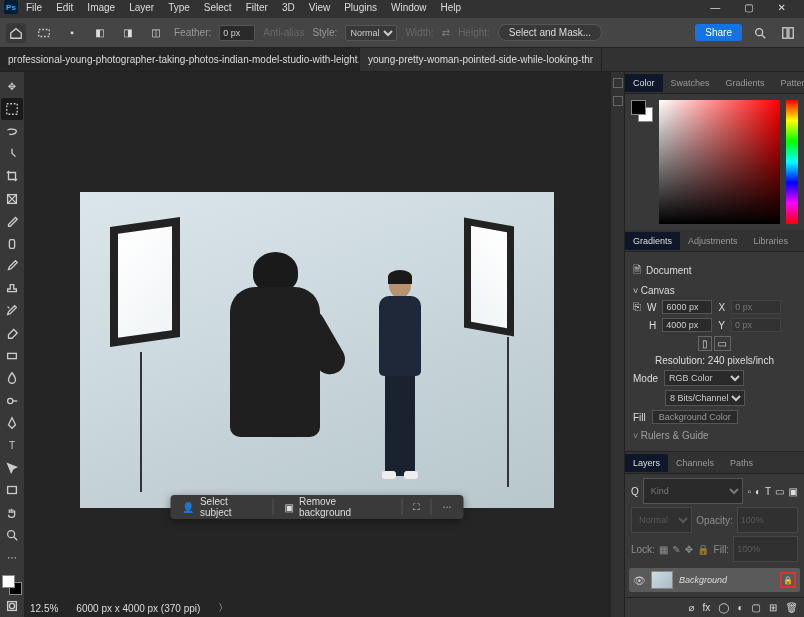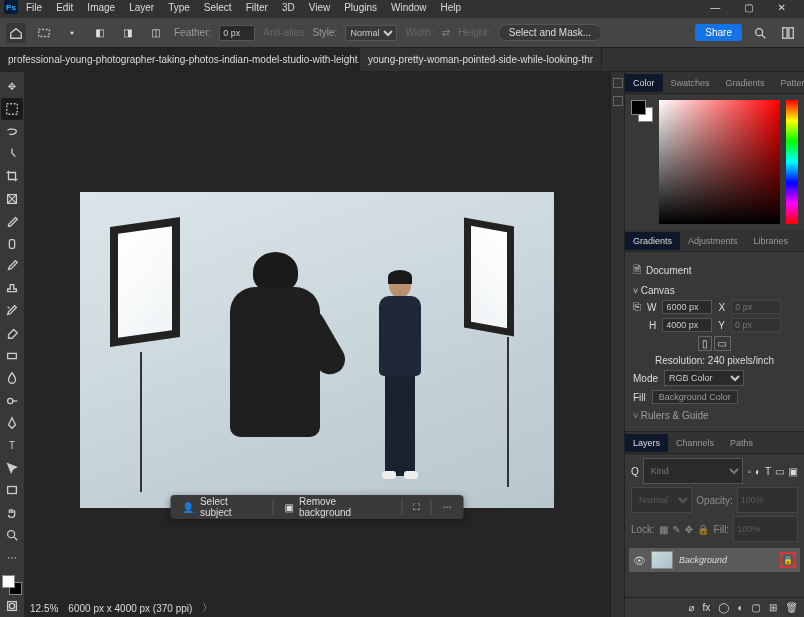--- a/index.html
+++ b/index.html
@@ -42,21 +42,21 @@
 .model .head{width:22px;height:26px;background:#b8926e;border-radius:50%;margin:0 auto}
 .model .hair{width:24px;height:14px;background:#1a1a1a;border-radius:50% 50% 0 0;margin:-28px auto 0}
 .model .torso{width:42px;height:80px;background:#1e2838;border-radius:10px 10px 5px 5px;margin:12px auto 0}
 .model .arms{position:absolute;top:45px;left:10px;width:40px;height:15px;background:#1e2838;border-radius:8px}
 .model .legs{width:30px;height:100px;background:#1a2230;margin:0 auto;border-radius:0 0 5px 5px}
 .model .shoes{display:flex;justify-content:space-between;width:36px;margin:-5px auto 0}
 .model .shoes div{width:14px;height:8px;background:#eee;border-radius:3px}
 .quickbar{position:absolute;bottom:98px;left:50%;transform:translateX(-50%);background:#3a3a3a;border-radius:4px;display:flex;align-items:center;height:24px;gap:1px;padding:0 2px;box-shadow:0 2px 8px rgba(0,0,0,.4)}
 .quickbar .qbtn{padding:0 10px;height:20px;display:flex;align-items:center;gap:5px;font-size:9px;border-radius:2px}
 .quickbar .sep{width:1px;height:16px;background:#555}
-.statusbar{position:absolute;bottom:0;left:0;height:18px;display:flex;align-items:center;padding:0 6px;gap:10px;font-size:9px;color:#aaa}
+.statusbar{position:absolute;bottom:0;left:0;height:18px;display:flex;align-items:center;padding:0 6px;gap:18px;font-size:9px;color:#aaa}
 .collapse-strip{width:14px;background:#323232;border-left:1px solid #222;display:flex;flex-direction:column;align-items:center;padding-top:6px;gap:8px}
 .collapse-strip div{width:10px;height:10px;border:1px solid #666}
 .panels{width:180px;background:#383838;display:flex;flex-direction:column;border-left:1px solid #222}
 .panel-tabs{height:22px;display:flex;align-items:center;gap:0;background:#323232;border-bottom:1px solid #222}
 .panel-tabs span{padding:4px 8px;font-size:9px;color:#999}
 .panel-tabs span.active{background:#0f172a;color:#ddd}
 .color-panel{padding:6px;display:flex;gap:6px}
 .color-swatch-pair{position:relative;width:22px;height:22px}
 .color-swatch-pair .f{position:absolute;width:15px;height:15px;background:#000;border:1px solid #888;top:0;left:0}
 .color-swatch-pair .b{position:absolute;width:15px;height:15px;background:#fff;border:1px solid #888;bottom:0;right:0}
@@ -369,20 +369,24 @@
           <span style="border:1px solid #666;padding:1px 3px">▭</span>
         </div>
       <div class="row" style="justify-content:center">
           <span>Resolution: 240 pixels/inch</span>
         </div>
       <div class="row">
           <span>Mode</span>
           <select><option>RGB Color</option></select>
         </div>
       <div class="row">
+          <span style="width:26px"></span>
+          <select><option>8 Bits/Channel</option></select>
+        </div>
+      <div class="row">
           <span>Fill</span>
           <button style="background:#2a2a2a;border:1px solid #555;padding:1px 6px;color:#999;font-size:9px">Background Color</button>
         </div>
       <div class="section-title" style="opacity:.6">˅ <span>Rulers &amp; Guide</span></div>
     </div>
 
     <div class="layers-panel">
       <div class="panel-tabs">
         <span class="active">Layers</span>
         <span>Channels</span>

